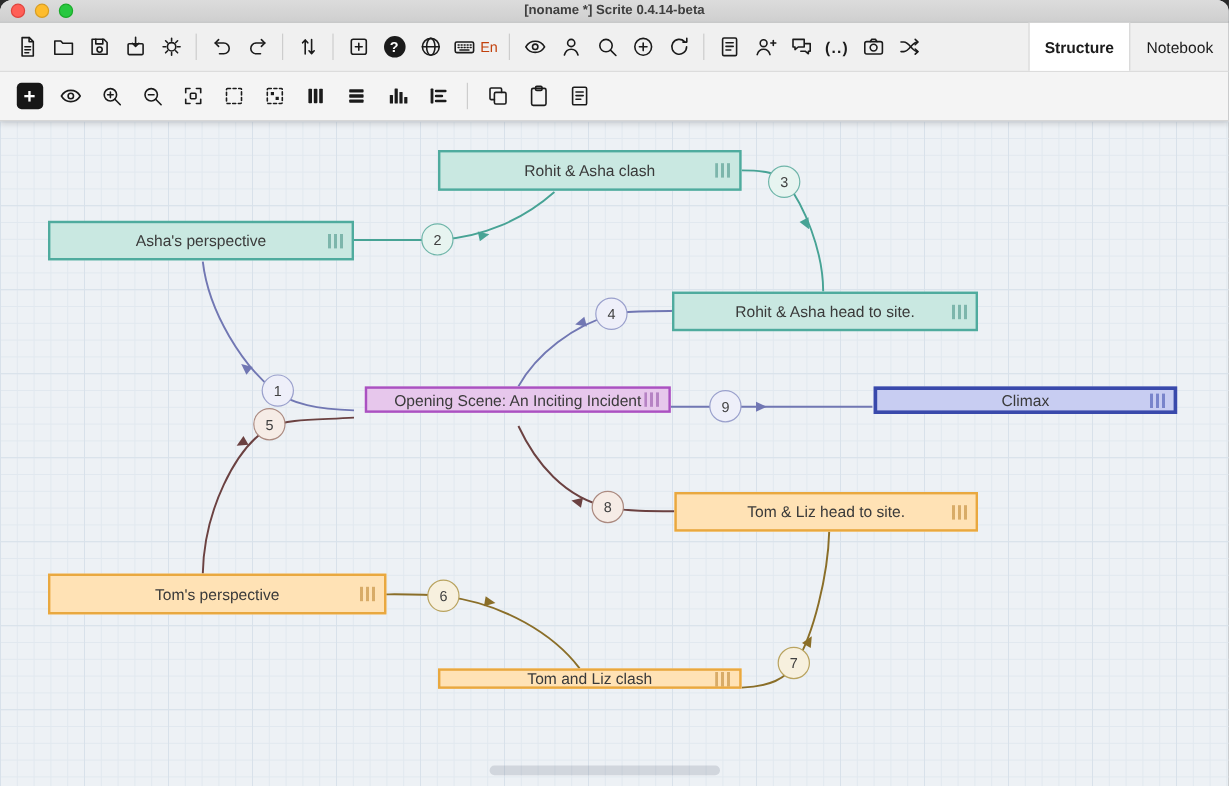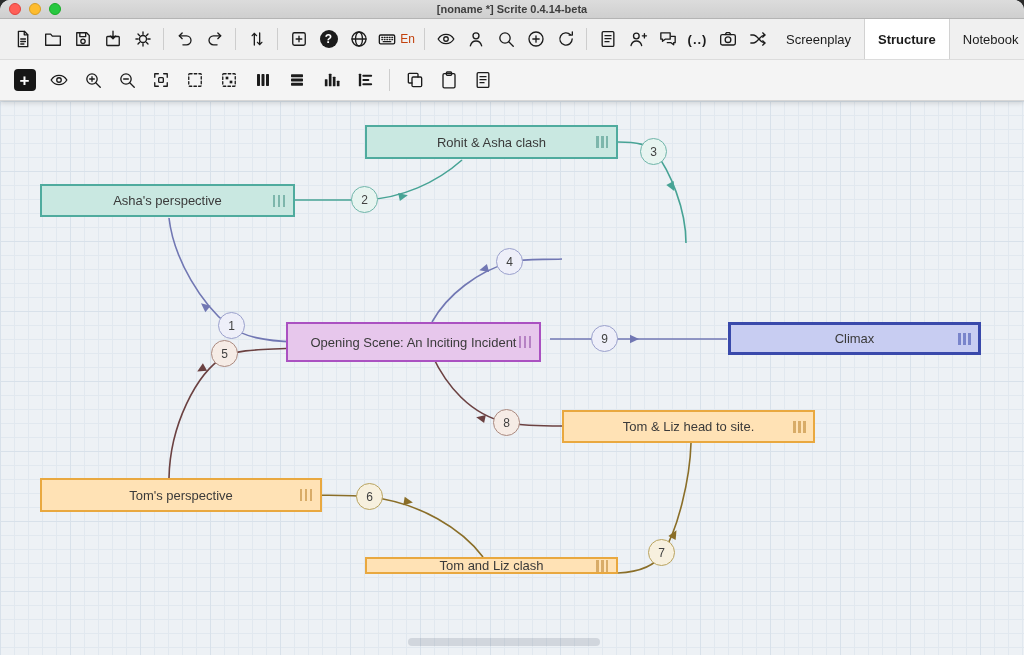--- a/index.html
+++ b/index.html
@@ -345,21 +345,20 @@
           <use href="#i-camera"></use>
         </svg>
       </button>
     <button class="tbtn">
         <svg class="ic" viewBox="0 0 24 24">
           <use href="#i-shuffle"></use>
         </svg>
       </button>
 
     <div class="tabs">
-      <button class="tab">Screenplay</button>
       <button class="tab active">Structure</button>
       <button class="tab">Notebook</button>
     </div>
 
   </div>
 
   <div class="toolbar structure-toolbar">
     <button class="tbtn">
         <span class="sq-plus">+</span>
       </button>
@@ -464,25 +463,29 @@
     </svg>
 
     <div class="card teal" style="left:365px;top:24px;width:253px;height:34px">
       <span>Rohit &amp; Asha clash</span>
       <span class="barcode"></span>
     </div>
     <div class="card teal" style="left:40px;top:83px;width:255px;height:33px">
       <span>Asha's perspective</span>
       <span class="barcode"></span>
     </div>
-    <div class="card purple" style="left:286px;top:221px;width:255px;height:40px">
+    <div class="card teal" style="left:560px;top:142px;width:255px;height:33px">
+      <span>Rohit &amp; Asha head to site.</span>
+      <span class="barcode"></span>
+    </div>
+    <div class="card purple" style="left:304px;top:221px;width:255px;height:22px">
       <span>Opening Scene: An Inciting Incident</span>
       <span class="barcode"></span>
     </div>
-    <div class="card blue" style="left:728px;top:221px;width:253px;height:33px">
+    <div class="card blue" style="left:728px;top:221px;width:253px;height:23px">
       <span>Climax</span>
       <span class="barcode"></span>
     </div>
     <div class="card orange" style="left:562px;top:309px;width:253px;height:33px">
       <span>Tom &amp; Liz head to site.</span>
       <span class="barcode"></span>
     </div>
     <div class="card orange" style="left:40px;top:377px;width:282px;height:34px">
       <span>Tom's perspective</span>
       <span class="barcode"></span>

